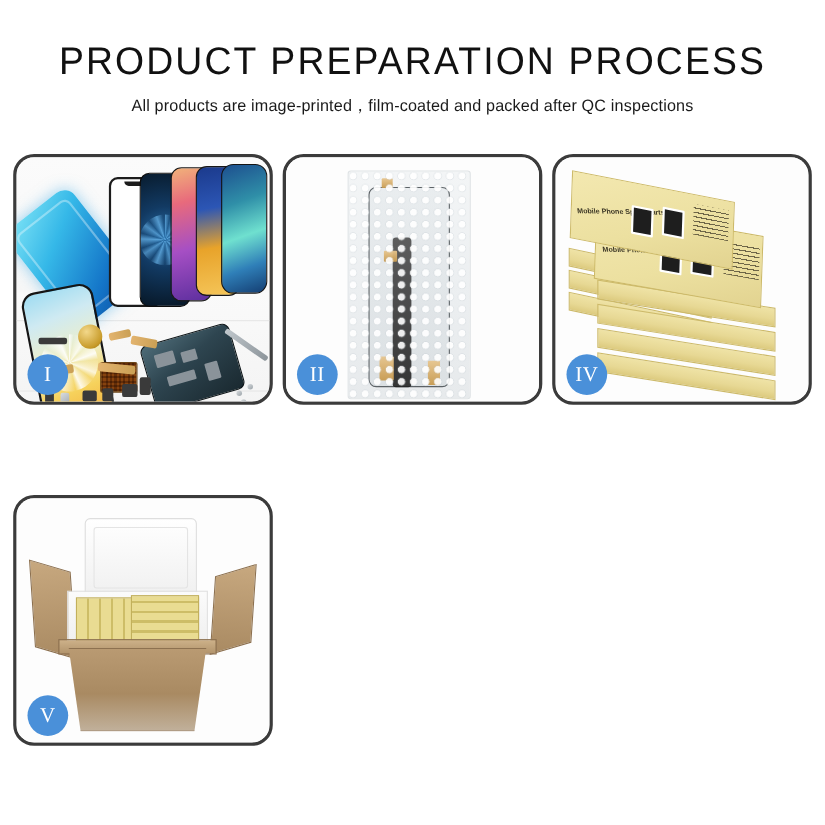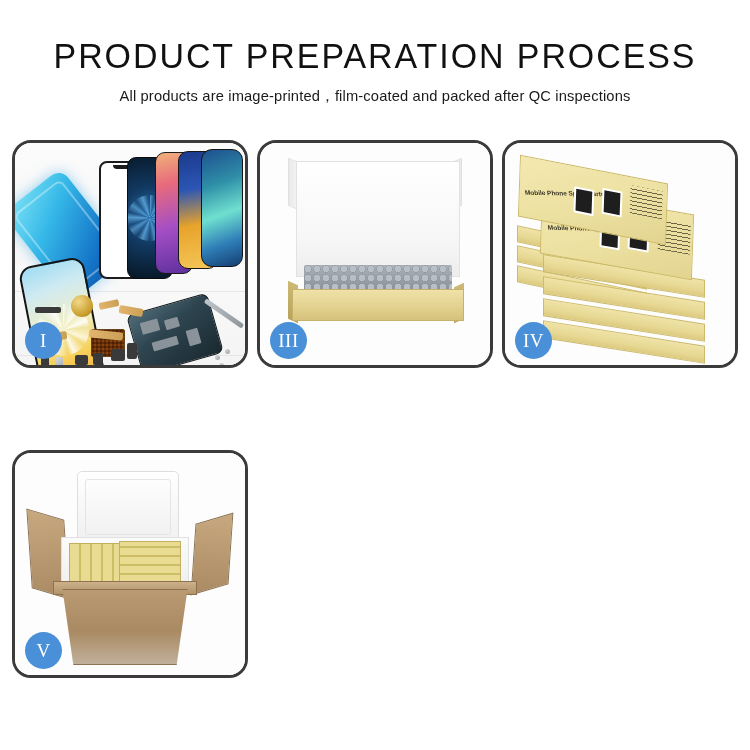--- a/index.html
+++ b/index.html
@@ -526,34 +526,35 @@
         <div class="part" style="left:96px;top:206px;width:14px;height:12px;"></div>
         <div class="part" style="left:112px;top:200px;width:10px;height:16px;"></div>
         <div class="part silver" style="left:200px;top:212px;width:5px;height:5px;border-radius:50%;"></div>
         <div class="part silver" style="left:210px;top:206px;width:5px;height:5px;border-radius:50%;"></div>
         <div class="part silver" style="left:204px;top:220px;width:5px;height:5px;border-radius:50%;"></div>
         <div class="tweezer"></div>
       </div>
       <div class="badge">I</div>
     </div>
 
-
     <div class="panel">
       <div class="panel-photo">
-        <div class="p3-bg"></div>
-        <div class="p3-lid-flapL"></div>
-        <div class="p3-lid-flapR"></div>
-        <div class="p3-lid"></div>
-        <div class="p3-bubble"></div>
-        <div class="p3-tray-left"></div>
-        <div class="p3-tray-right"></div>
-        <div class="p3-tray"></div>
+        <div class="p2-bg"></div>
+        <div class="bubble-bag">
+          <div class="bag-screen"></div>
+          <div class="bag-flex"></div>
+          <div class="bag-tape" style="left:30px;top:6px;width:10px;height:9px;"></div>
+          <div class="bag-tape" style="left:32px;top:72px;width:12px;height:10px;"></div>
+          <div class="bag-tape" style="left:28px;top:168px;width:13px;height:22px;"></div>
+          <div class="bag-tape" style="left:72px;top:172px;width:11px;height:22px;"></div>
+        </div>
       </div>
-      <div class="badge">III</div>
+      <div class="badge">II</div>
     </div>
+
 
     <div class="panel">
       <div class="panel-photo">
         <div class="p4-bg"></div>
 
         <div class="stackbox" style="left:12px;top:96px;width:130px;height:17px;transform:skewY(12deg);"></div>
         <div class="stackbox" style="left:12px;top:116px;width:130px;height:17px;transform:skewY(12deg);"></div>
         <div class="stackbox" style="left:12px;top:136px;width:130px;height:17px;transform:skewY(12deg);"></div>
 
         <div class="stackbox" style="left:38px;top:124px;width:162px;height:18px;transform:skewY(9deg);"></div>

